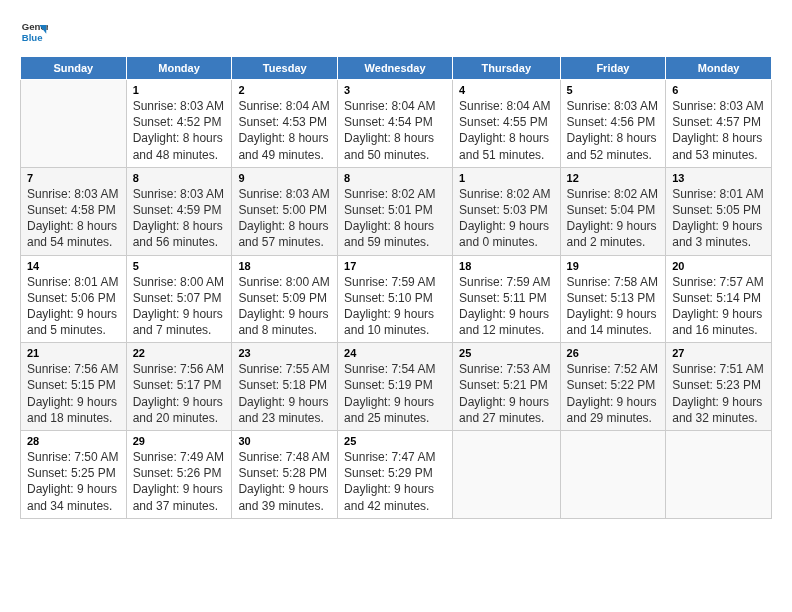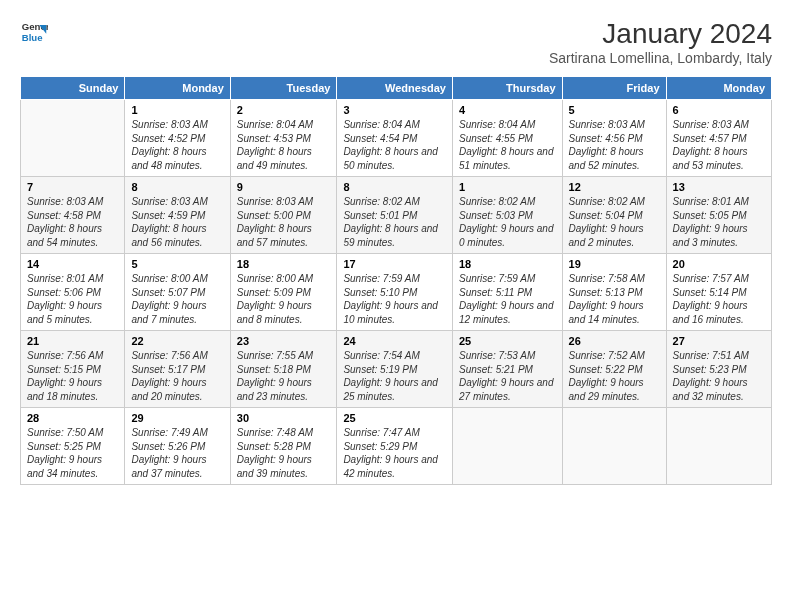--- a/index.html
+++ b/index.html
@@ -44,21 +44,21 @@
     }
     table {
       width: 100%;
       border-collapse: collapse;
       font-size: 10.5px;
     }
     thead tr th {
       background-color: #3a7abf;
       color: #fff;
       padding: 5px 6px;
-      text-align: right;
+      text-align: center;
       font-weight: bold;
       font-size: 11px;
       border: 1px solid #fff;
     }
     tbody tr td {
       border: 1px solid #ccc;
       padding: 4px 6px;
       vertical-align: top;
       background: #fff;
     }
@@ -66,44 +66,39 @@
       background: #f5f5f5;
     }
     .day-num {
       font-weight: bold;
       font-size: 11px;
       margin-bottom: 2px;
       display: block;
     }
     .day-info {
       color: #333;
-      font-size: 10px;
+      font-size: 12px;
       line-height: 1.35;
-      font-style: italic;
     }
     td.empty {
       background: #f9f9f9;
     }
   </style>
 </head>
 <body>
 
 <div class="page">
   <div class="header">
     <div class="logo">
       <svg class="logo-icon" viewBox="0 0 32 32" width="32" height="32">
         <text x="2" y="14" font-size="11" font-weight="bold" fill="#333">General</text>
         <text x="2" y="26" font-size="11" font-weight="bold" fill="#1a7abf">Blue</text>
         <polygon points="22,8 30,8 30,18" fill="#1a7abf"></polygon>
       </svg>
     </div>
-    <div class="title-block">
-      <div class="main-title">January 2024</div>
-      <div class="subtitle">Sartirana Lomellina, Lombardy, Italy</div>
-    </div>
   </div>
 
   <table>
     <thead>
       <tr>
       <th>Sunday</th>
           <th>Monday</th>
           <th>Tuesday</th>
           <th>Wednesday</th>
           <th>Thursday</th>

